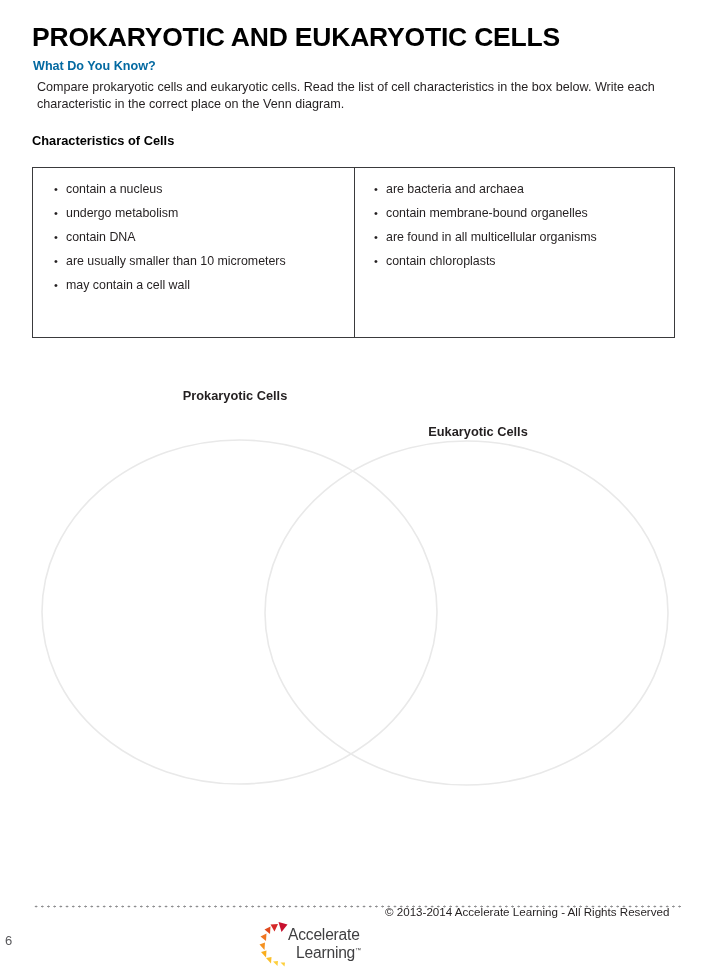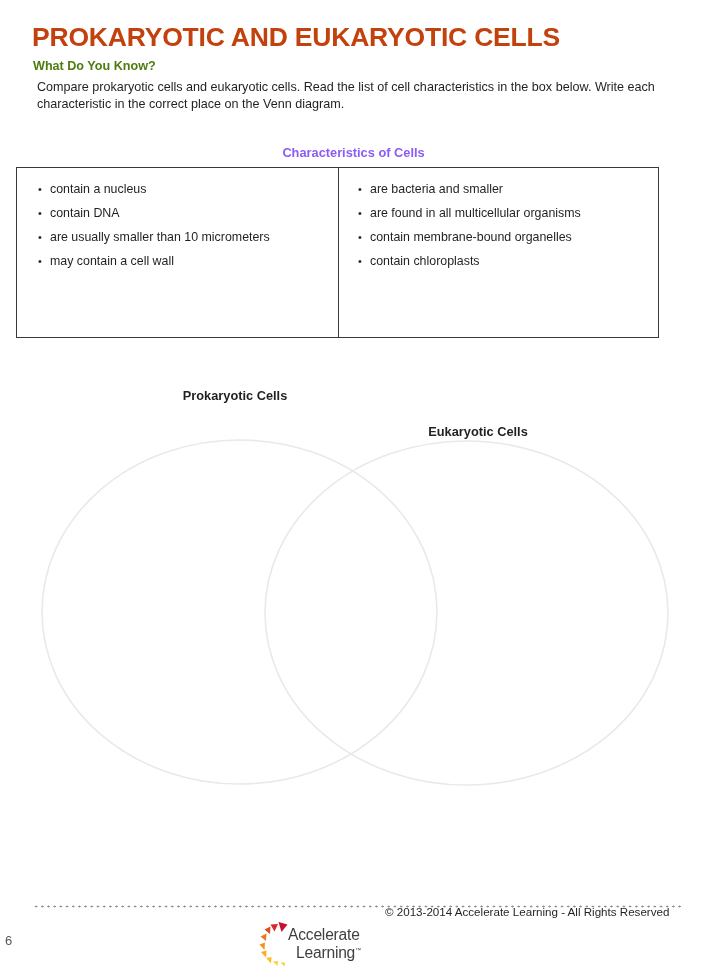--- a/index.html
+++ b/index.html
@@ -23,61 +23,61 @@
   }
 
   
   .page-title {
     position: absolute;
     left: 32px;
     top: 4px;
     font-size: 26.5px;
     font-weight: bold;
     letter-spacing: -0.2px;
-    color: #c2410c;
+    color: #000000;
     white-space: nowrap;
   }
 
   
   .intro {
     position: absolute;
     left: 33px;
     top: 58px;
     width: 640px;
   }
   .intro-heading {
     font-size: 12.6px;
     font-weight: bold;
-    color: #4d7c0f;
+    color: #0369a1;
     line-height: 17px;
     margin: 0 0 1px 0;
   }
   .intro-body {
     font-size: 12.6px;
     color: #231f20;
     line-height: 17px;
     margin: 4px;
     width: 625px;
   }
 
   
   .section-heading {
     position: absolute;
     left: 32px;
-    top: 145px;
+    top: 133px;
     width: 643px;
-    text-align: center;
+    text-align: left;
     font-size: 12.8px;
     font-weight: bold;
-    color: #8b5cf6;
+    color: #000000;
   }
 
   .char-box {
     position: absolute;
-    left: 16px;
+    left: 32px;
     top: 167px;
     width: 643px;
     height: 171px;
     border: 1.4px solid #3a3a3c;
     box-sizing: border-box;
     display: flex;
     justify-content: space-between;
   }
   .char-col {
     box-sizing: border-box;
@@ -220,30 +220,31 @@
     <p class="intro-heading">What Do You Know?</p>
     <p class="intro-body">Compare prokaryotic cells and eukaryotic cells. Read the list of cell characteristics in the box below. Write each characteristic in the correct place on the Venn diagram.</p>
   </div>
 
   <div class="section-heading">Characteristics of Cells</div>
 
   <div class="char-box">
     <div class="char-col char-col-left">
       <ul class="char-list">
         <li class="char-item">contain a nucleus</li>
+        <li class="char-item">undergo metabolism</li>
         <li class="char-item">contain DNA</li>
         <li class="char-item">are usually smaller than 10 micrometers</li>
         <li class="char-item">may contain a cell wall</li>
       </ul>
     </div>
     <div class="char-col char-col-right">
       <ul class="char-list">
-        <li class="char-item">are bacteria and smaller</li>
+        <li class="char-item">are bacteria and archaea</li>
+        <li class="char-item">contain membrane-bound organelles</li>
         <li class="char-item">are found in all multicellular organisms</li>
-        <li class="char-item">contain membrane-bound organelles</li>
         <li class="char-item">contain chloroplasts</li>
       </ul>
     </div>
   </div>
 
   <div class="venn-labels">
     <div class="venn-label venn-label-left">Prokaryotic Cells</div>
     <div class="venn-label venn-label-right">Eukaryotic Cells</div>
   </div>
 

